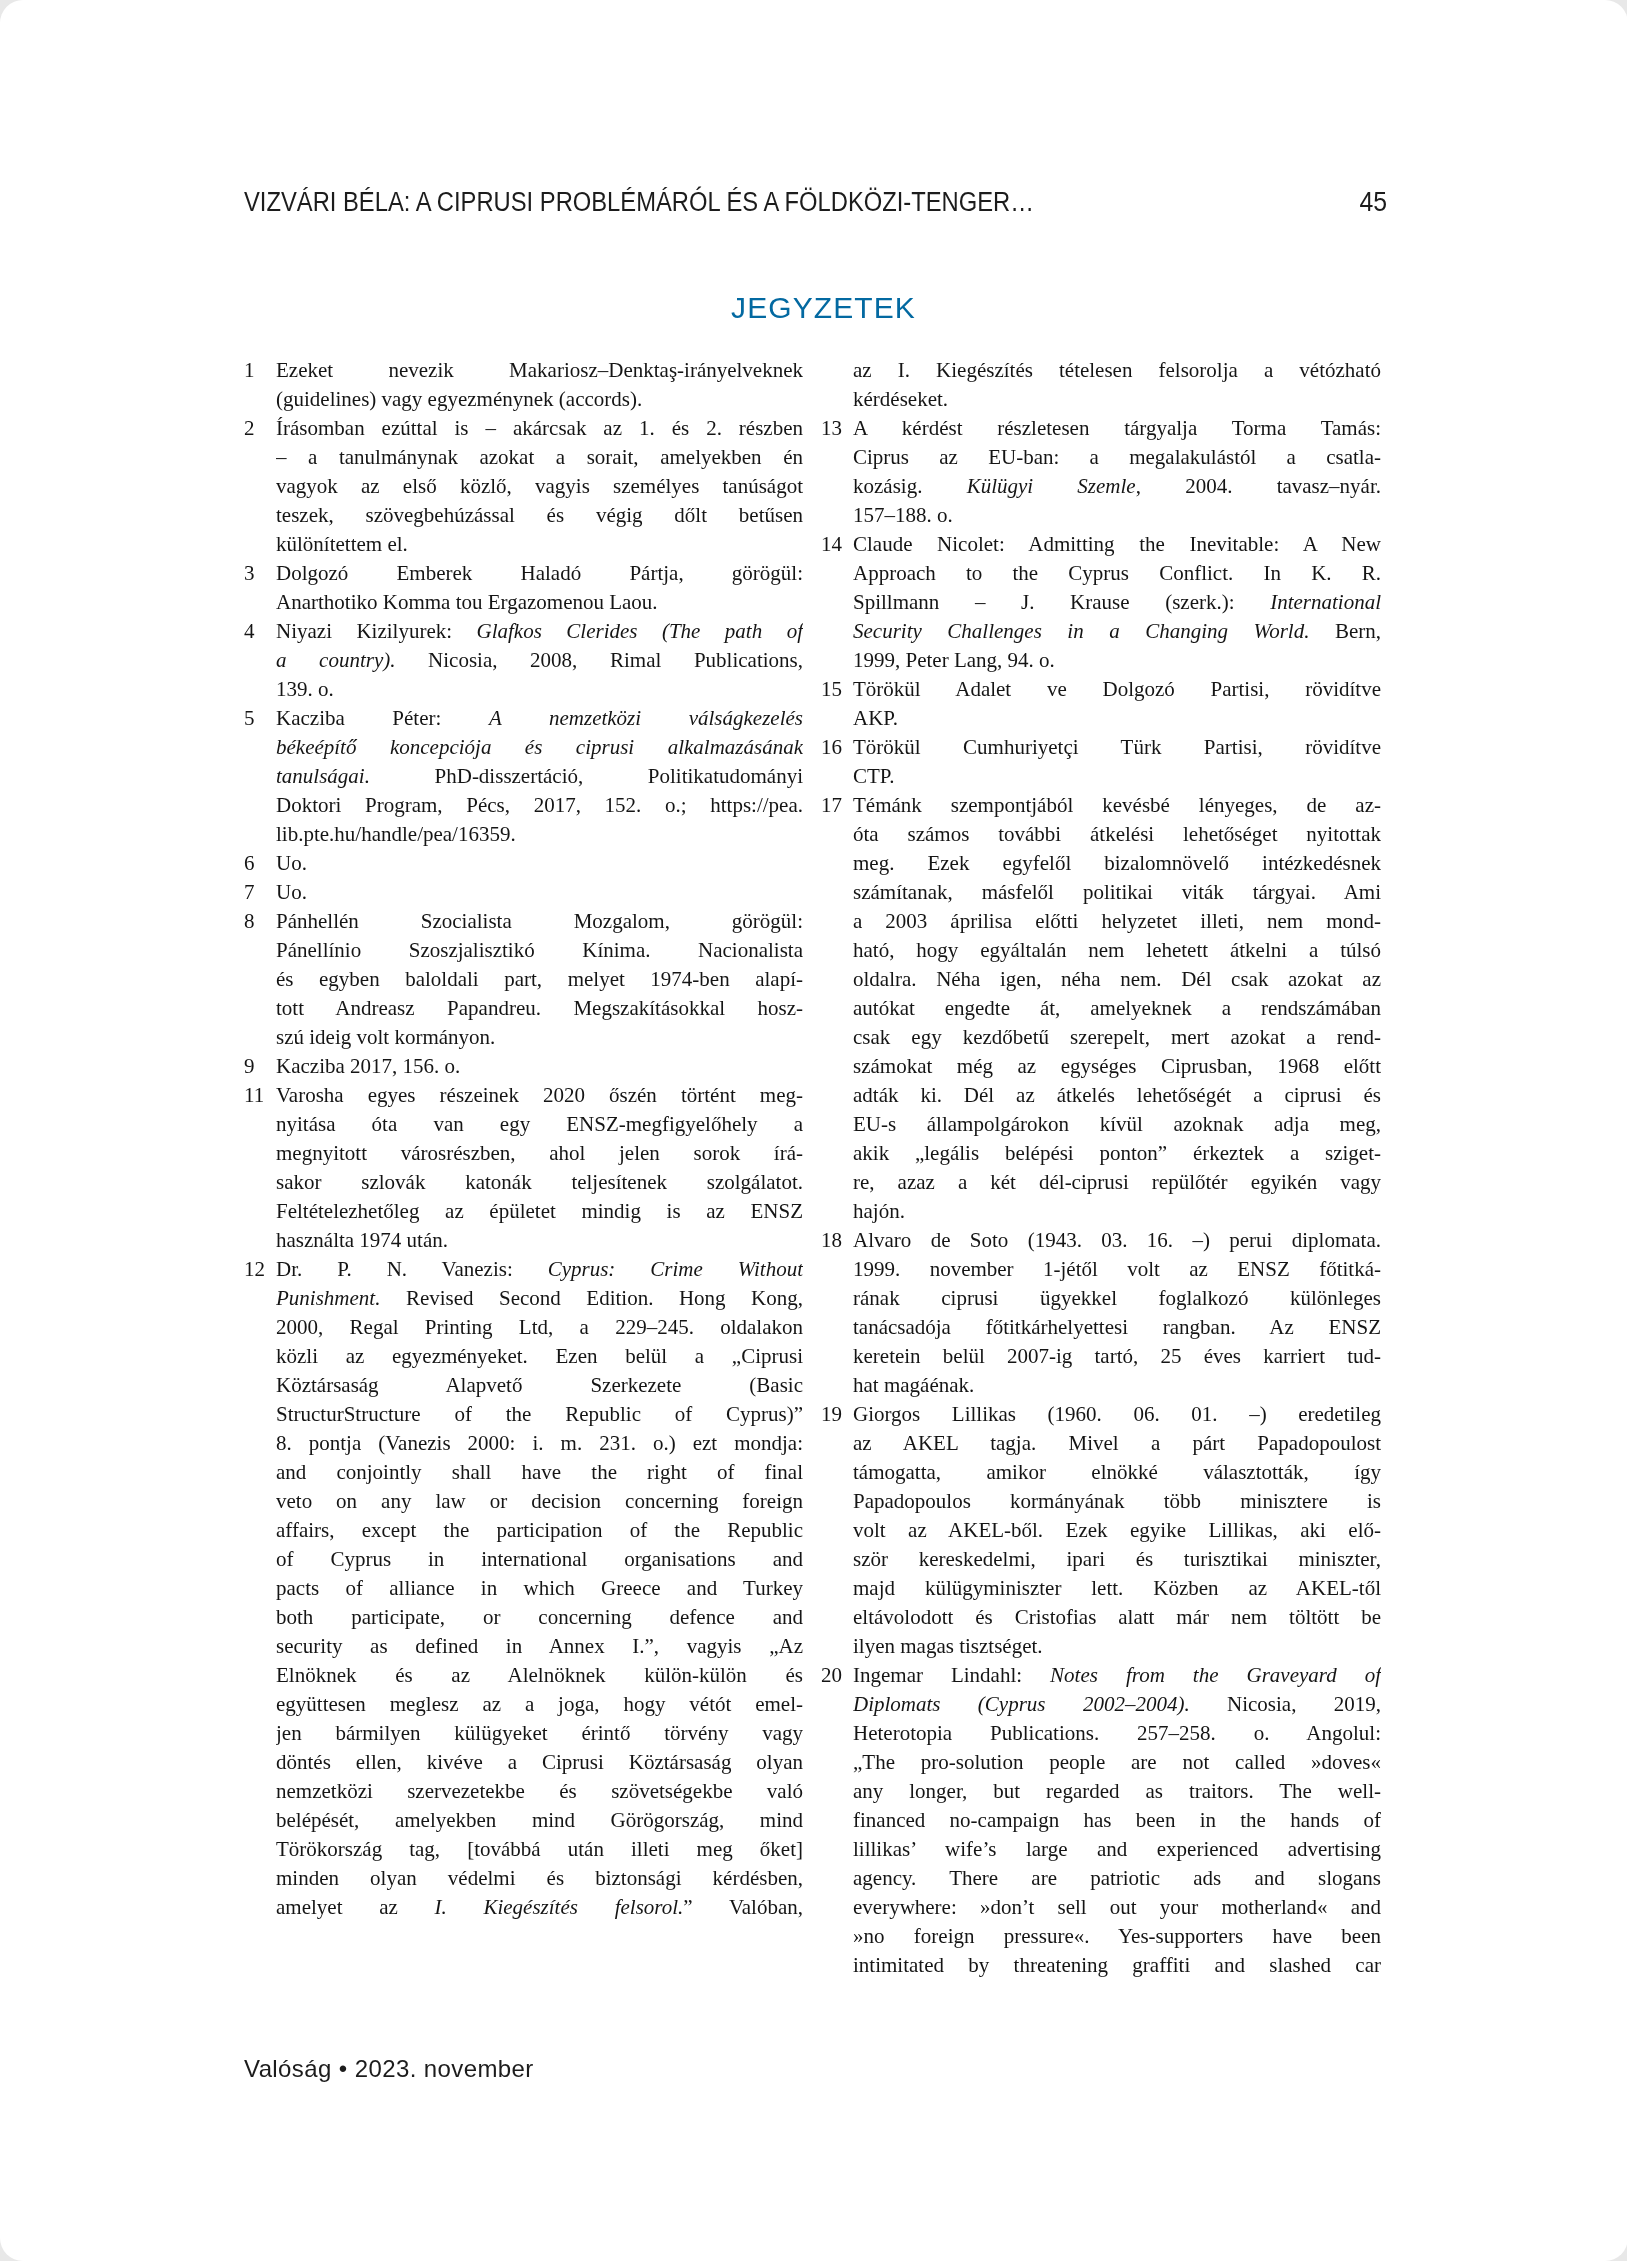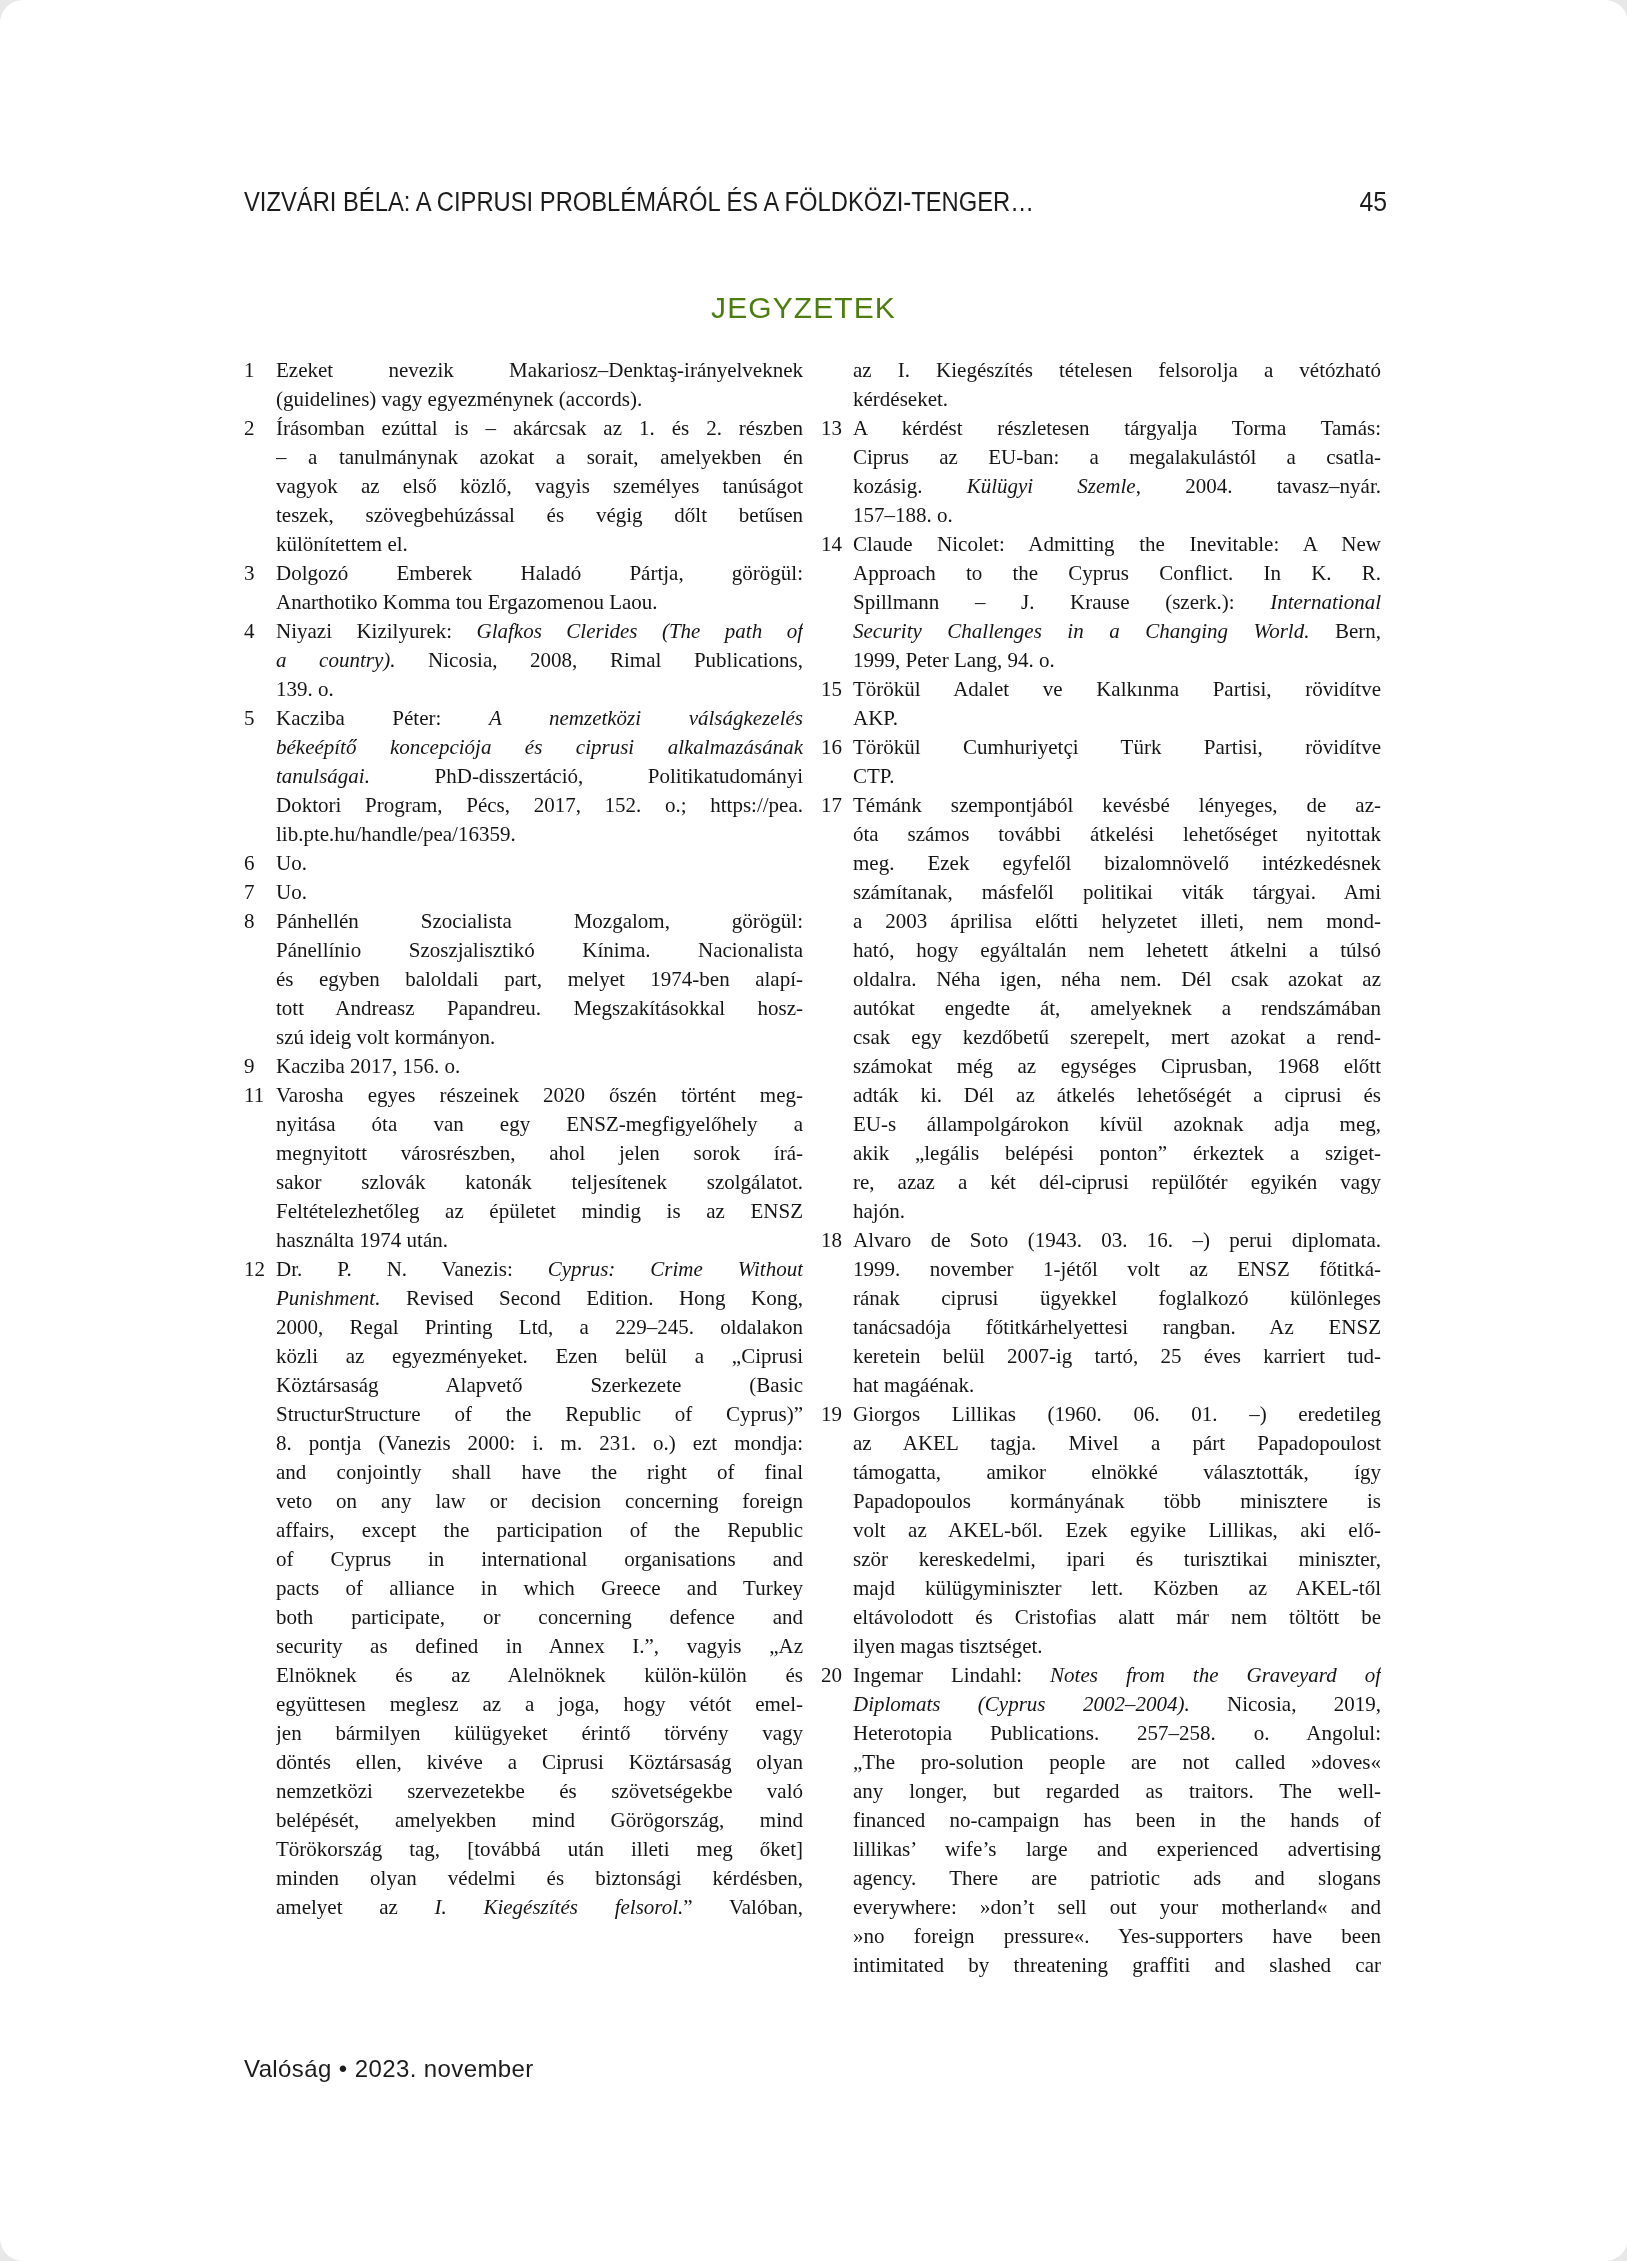--- a/index.html
+++ b/index.html
@@ -16,24 +16,24 @@
   }
   .running-header .rh-title {
     display: inline-block; transform: scaleX(0.88); transform-origin: left center;
     letter-spacing: 0px;
   }
   .running-header .rh-pagenum {
     position: absolute; right: 0; top: 0;
     display: inline-block; transform: scaleX(0.92); transform-origin: right center;
   }
   .section-title {
-    position: absolute; left: 232px; top: 291px; width: 1143px;
+    position: absolute; left: 252px; top: 291px; width: 1143px;
     text-align: center; font-family: "Liberation Sans", sans-serif;
     font-size: 30px; line-height: 34px; font-weight: 400; letter-spacing: 1.1px;
-    color: #4d7c0f;
+    color: #0369a1;
   }
   .notes-col {
     position: absolute; top: 356px;
     font-family: "Liberation Serif", serif; font-size: 21px;
     color: #151515;
   }
   .notes-col.left  { left: 244px;  width: 559px; }
   .notes-col.right { left: 821px; width: 560px; }
   .note { position: relative; padding-left: 32px; }
   .note-num {
@@ -169,21 +169,21 @@
       <div class="note">
         <span class="note-num">14</span>
         <div class="ln"><span class="seg">Claude Nicolet: Admitting the Inevitable: A New</span></div>
         <div class="ln"><span class="seg">Approach to the Cyprus Conflict. In K. R.</span></div>
         <div class="ln"><span class="seg">Spillmann – J. Krause (szerk.): </span><span class="seg-i">International</span></div>
         <div class="ln"><span class="seg-i">Security Challenges in a Changing World.</span><span class="seg"> Bern,</span></div>
         <div class="ln nj"><span class="seg">1999, Peter Lang, 94. o.</span></div>
       </div>
       <div class="note">
         <span class="note-num">15</span>
-        <div class="ln"><span class="seg">Törökül Adalet ve Kalkınma Partisi, rövidítve</span></div>
+        <div class="ln"><span class="seg">Törökül Adalet ve Dolgozó Partisi, rövidítve</span></div>
         <div class="ln nj"><span class="seg">AKP.</span></div>
       </div>
       <div class="note">
         <span class="note-num">16</span>
         <div class="ln"><span class="seg">Törökül Cumhuriyetçi Türk Partisi, rövidítve</span></div>
         <div class="ln nj"><span class="seg">CTP.</span></div>
       </div>
       <div class="note">
         <span class="note-num">17</span>
         <div class="ln"><span class="seg">Témánk szempontjából kevésbé lényeges, de az-</span></div>

